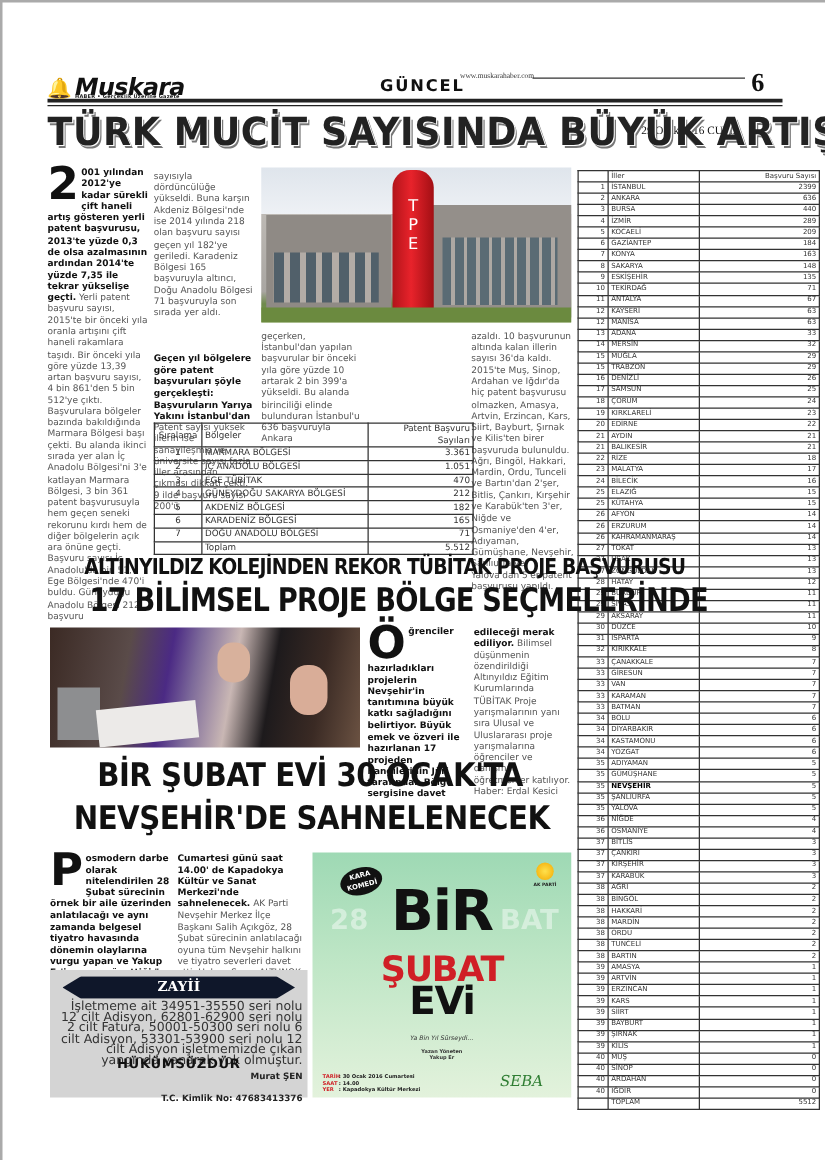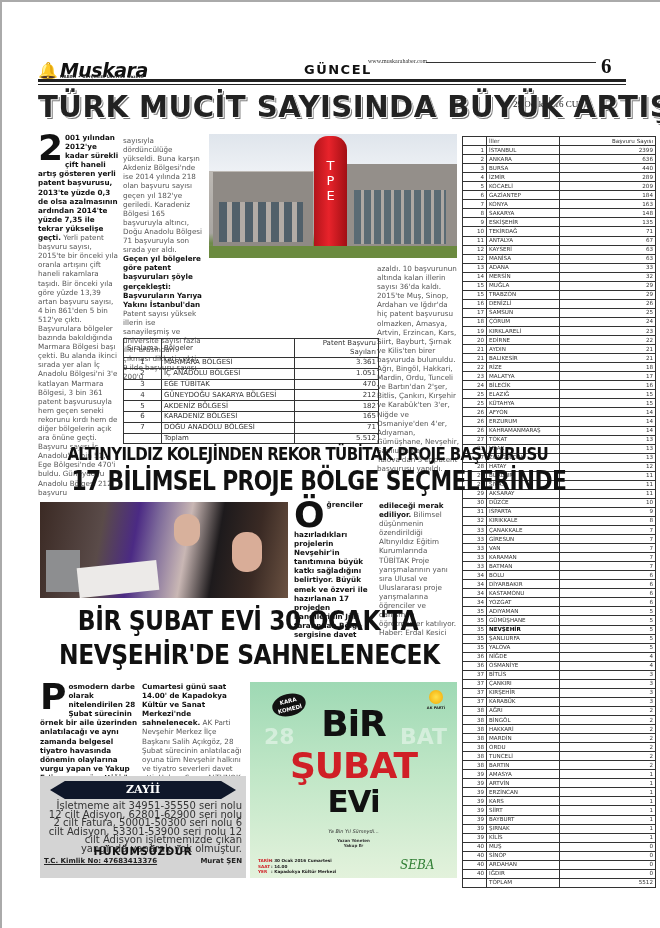--- a/index.html
+++ b/index.html
@@ -64,32 +64,32 @@
 
   
   .headline3 { position: absolute; left: 36px; top: 602px; width: 420px; text-align: center; font-family: "DejaVu Sans", sans-serif; font-weight: bold; font-size: 26px; line-height: 34px; letter-spacing: -0.5px; color: #111; white-space: nowrap; transform: scaleX(0.9); transform-origin: center; }
 
   
   .zayii { position: absolute; left: 38px; top: 774px; width: 206px; height: 102px; background: #d4d4d4; }
   .zayii-banner { position: absolute; left: 10px; top: 5px; width: 186px; height: 18px; background: #0f172a; color: #fff; text-align: center; font-family: "DejaVu Serif", serif; font-weight: bold; font-size: 11px; line-height: 18px; clip-path: polygon(8% 0, 92% 0, 100% 50%, 92% 100%, 8% 100%, 0 50%); }
   .zayii-body { position: absolute; left: 4px; top: 26px; width: 198px; text-align: right; font-family: "DejaVu Sans", sans-serif; font-size: 10px; line-height: 8.6px; color: #333; }
   .zayii-void { position: absolute; left: 4px; top: 69px; width: 198px; text-align: center; font-weight: bold; font-size: 10.5px; color: #111; letter-spacing: 0.5px; }
   .zayii-name { position: absolute; left: 4px; top: 81px; width: 198px; text-align: right; font-weight: bold; font-size: 7px; color: #222; }
-  .zayii-id { position: absolute; left: 4px; top: 81px; width: 198px; text-align: left; font-weight: bold; font-size: 7px; color: #222; text-decoration: underline; }
+  .zayii-id { position: absolute; left: 4px; top: 99px; width: 198px; text-align: right; font-weight: bold; font-size: 7px; color: #222; }
 
   
   .poster { position: absolute; left: 248px; top: 680px; width: 207px; height: 196px; background: linear-gradient(180deg, #9ed9b4 0%, #bfe6c6 45%, #e3f2dc 100%); overflow: hidden; }
   .poster .bg28 { position: absolute; left: 14px; top: 42px; font-family: "DejaVu Sans", sans-serif; font-weight: bold; font-size: 22px; color: rgba(255,255,255,0.45); }
   .poster .bgsubat { position: absolute; left: 150px; top: 42px; font-family: "DejaVu Sans", sans-serif; font-weight: bold; font-size: 22px; color: rgba(255,255,255,0.45); }
   .kara { position: absolute; left: 22px; top: 12px; width: 34px; height: 22px; background: #111; color: #fff; border-radius: 50%; transform: rotate(-14deg); font-size: 5.5px; font-weight: bold; text-align: center; line-height: 8px; padding-top: 3px; }
   .akp { position: absolute; left: 168px; top: 8px; width: 36px; text-align: center; font-size: 3.6px; font-weight: bold; color: #222; }
   .akp-bulb { width: 14px; height: 14px; margin: 0 auto 2px; border-radius: 50%; background: radial-gradient(#ffe14d, #f3a800); }
   .title-bir, .title-subat, .title-evi { position: absolute; left: 0; width: 207px; text-align: center; font-family: "DejaVu Sans", sans-serif; font-weight: bold; line-height: 1; }
-  .title-bir { top: 24px; font-size: 36px; color: #111; letter-spacing: -1px; }
-  .title-subat { top: 66px; font-size: 36px; color: #d01f26; letter-spacing: -1px; }
+  .title-bir { top: 24px; font-size: 45px; color: #111; letter-spacing: -1px; }
+  .title-subat { top: 80px; font-size: 28px; color: #d01f26; letter-spacing: -1px; }
   .title-evi { top: 104px; font-size: 31px; color: #111; letter-spacing: -1px; }
   .tagline { position: absolute; left: 0; top: 146px; width: 207px; text-align: center; font-size: 5px; color: #333; font-style: italic; }
   .credits { position: absolute; left: 0; top: 156px; width: 207px; text-align: center; font-size: 4px; font-weight: bold; color: #333; line-height: 5px; }
   .info { position: absolute; left: 8px; top: 176px; font-size: 4.2px; font-weight: bold; color: #222; line-height: 5.5px; }
   .info .k { color: #d01f26; display: inline-block; width: 13px; }
   .seba { position: absolute; left: 150px; top: 176px; font-family: "DejaVu Serif", serif; font-style: italic; font-size: 12px; color: #2e7d32; }
 </style>
 </head>
 <body>
 
@@ -110,37 +110,38 @@
   <div class="rule-thick"></div>
   <div class="rule-thin"></div>
 
   <div class="headline1">TÜRK MUCİT SAYISINDA BÜYÜK ARTIŞ</div>
 
   <div class="col" style="left:36px; top:131px; width:82px;">
     <span class="dropcap">2</span><b>001 yılından 2012'ye kadar sürekli çift haneli artış gösteren yerli patent başvurusu, 2013'te yüzde 0,3 de olsa azalmasının ardından 2014'te yüzde 7,35 ile tekrar yükselişe geçti.</b><span> Yerli patent başvuru sayısı, 2015'te bir önceki yıla oranla artışını çift haneli rakamlara taşıdı. Bir önceki yıla göre yüzde 13,39 artan başvuru sayısı, 4 bin 861'den 5 bin 512'ye çıktı. Başvurulara bölgeler bazında bakıldığında Marmara Bölgesi başı çekti. Bu alanda ikinci sırada yer alan İç Anadolu Bölgesi'ni 3'e katlayan Marmara Bölgesi, 3 bin 361 patent başvurusuyla hem geçen seneki rekorunu kırdı hem de diğer bölgelerin açık ara önüne geçti. Başvuru sayısı İç Anadolu'da bin 51, Ege Bölgesi'nde 470'i buldu. Güneydoğu Anadolu Bölgesi 212 başvuru</span>
   </div>
   <div class="col" style="left:121px; top:134px; width:80px;">
     <span>sayısıyla dördüncülüğe yükseldi. Buna karşın Akdeniz Bölgesi'nde ise 2014 yılında 218 olan başvuru sayısı geçen yıl 182'ye geriledi. Karadeniz Bölgesi 165 başvuruyla altıncı, Doğu Anadolu Bölgesi 71 başvuruyla son sırada yer aldı.</span>
-    <b style="display:block;">Geçen yıl bölgelere göre patent başvuruları şöyle gerçekleşti:</b>
+    <b style="display:block;margin-top:28px;">Geçen yıl bölgelere göre patent başvuruları şöyle gerçekleşti:</b>
     <b style="display:block;">Başvuruların Yarıya Yakını İstanbul'dan</b>
     <span>Patent sayısı yüksek illerin ise sanayileşmiş ve üniversite sayısı fazla iller arasından çıkması dikkati çekti. 9 ilde başvuru sayısı 200'ü</span>
   </div>
 
   <div class="photo-tpe">
     <div class="building-left"></div>
     <div class="building-right"></div>
     <div class="tower">
       <div style="height:22px"></div>
       <span>T</span>
         <span>P</span>
         <span>E</span>
     </div>
     <div class="lawn"></div>
   </div>
 
+  <div class="col" style="left:207px; top:262px; width:82px;">geçerken, İstanbul'dan yapılan başvurular bir önceki yıla göre yüzde 10 artarak 2 bin 399'a yükseldi. Bu alanda birinciliği elinde bulunduran İstanbul'u 636 başvuruyla Ankara</div>
   <div class="col" style="left:375px; top:262px; width:82px;">azaldı. 10 başvurunun altında kalan illerin sayısı 36'da kaldı. 2015'te Muş, Sinop, Ardahan ve Iğdır'da hiç patent başvurusu olmazken, Amasya, Artvin, Erzincan, Kars, Siirt, Bayburt, Şırnak ve Kilis'ten birer başvuruda bulunuldu. Ağrı, Bingöl, Hakkari, Mardin, Ordu, Tunceli ve Bartın'dan 2'şer, Bitlis, Çankırı, Kırşehir ve Karabük'ten 3'er, Niğde ve Osmaniye'den 4'er, Adıyaman, Gümüşhane, Nevşehir, Şanlıurfa ve Yalova'dan 5'er patent başvurusu yapıldı.</div>
 
   <table class="regtable">
     <tbody id="regtable-body">
         <tr>
           <td class="c1">Sıralama</td>
           <td class="c2">Bölgeler</td>
           <td class="c3">Patent Başvuru Sayıları</td>
         </tr>
         <tr>

